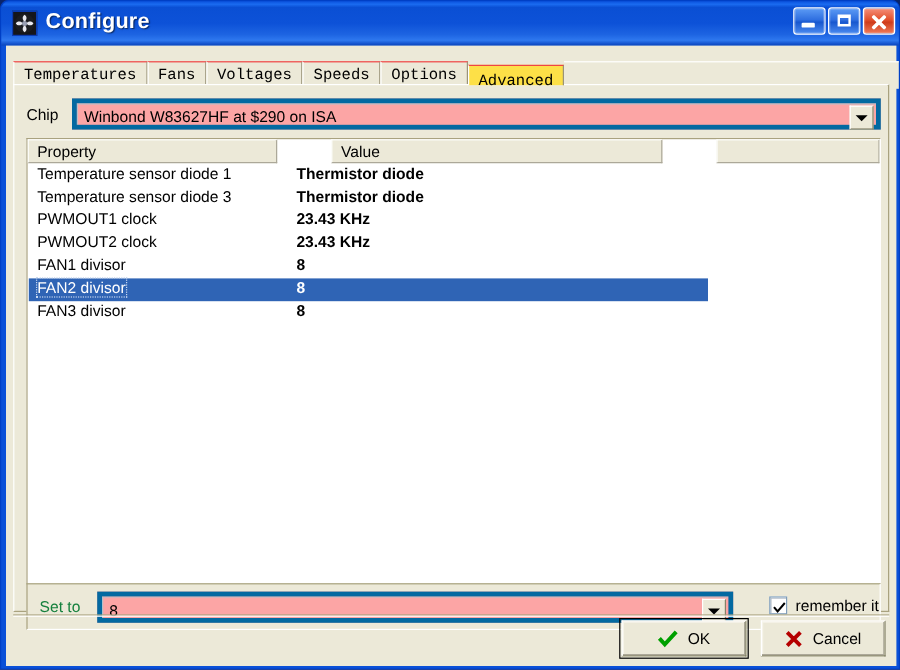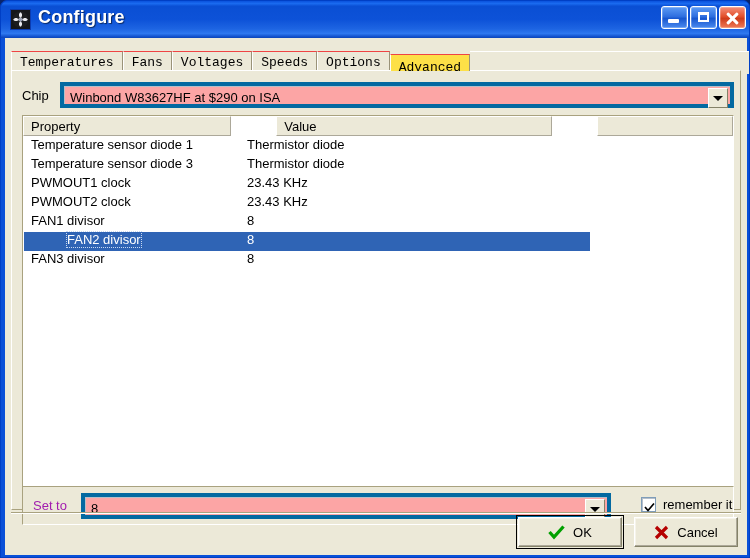--- a/index.html
+++ b/index.html
@@ -277,52 +277,52 @@
     color: #000;
   }
   .lv-row.selected {
     background: #2f64b5;
     color: #ffffff;
     width: 566px;
   }
   .lv-row.selected .cell-prop .selbox {
     outline: 1px dotted #c8d8f0;
     outline-offset: 0px;
-    margin-left: 36px;
   }
   .cell-prop {
     width: 220px;
     padding-left: 7px;
     white-space: nowrap;
     box-sizing: border-box;
   }
   .cell-val {
     width: 346px;
     padding-left: 3px;
     white-space: nowrap;
     box-sizing: border-box;
+    font-weight: bold;
   }
 
   
   .setto-panel {
     position: absolute;
     left: 10px; top: 415px;
     width: 712px;
     height: 39px;
     border: 1px solid #ffffff;
     border-top-color: #a9a27f;
     border-left-color: #a9a27f;
     box-sizing: border-box;
     background: #ece9d8;
   }
   .setto-label {
     position: absolute;
     left: 10px; top: 11px;
     font-size: 13px;
-    color: #a21caf;
+    color: #15803d;
   }
   .combo-setto {
     left: 58px; top: 6px;
     width: 530px; height: 26px;
   }
   .chk-wrap {
     position: absolute;
     left: 598px; top: 10px;
     display: flex;
     align-items: center;

